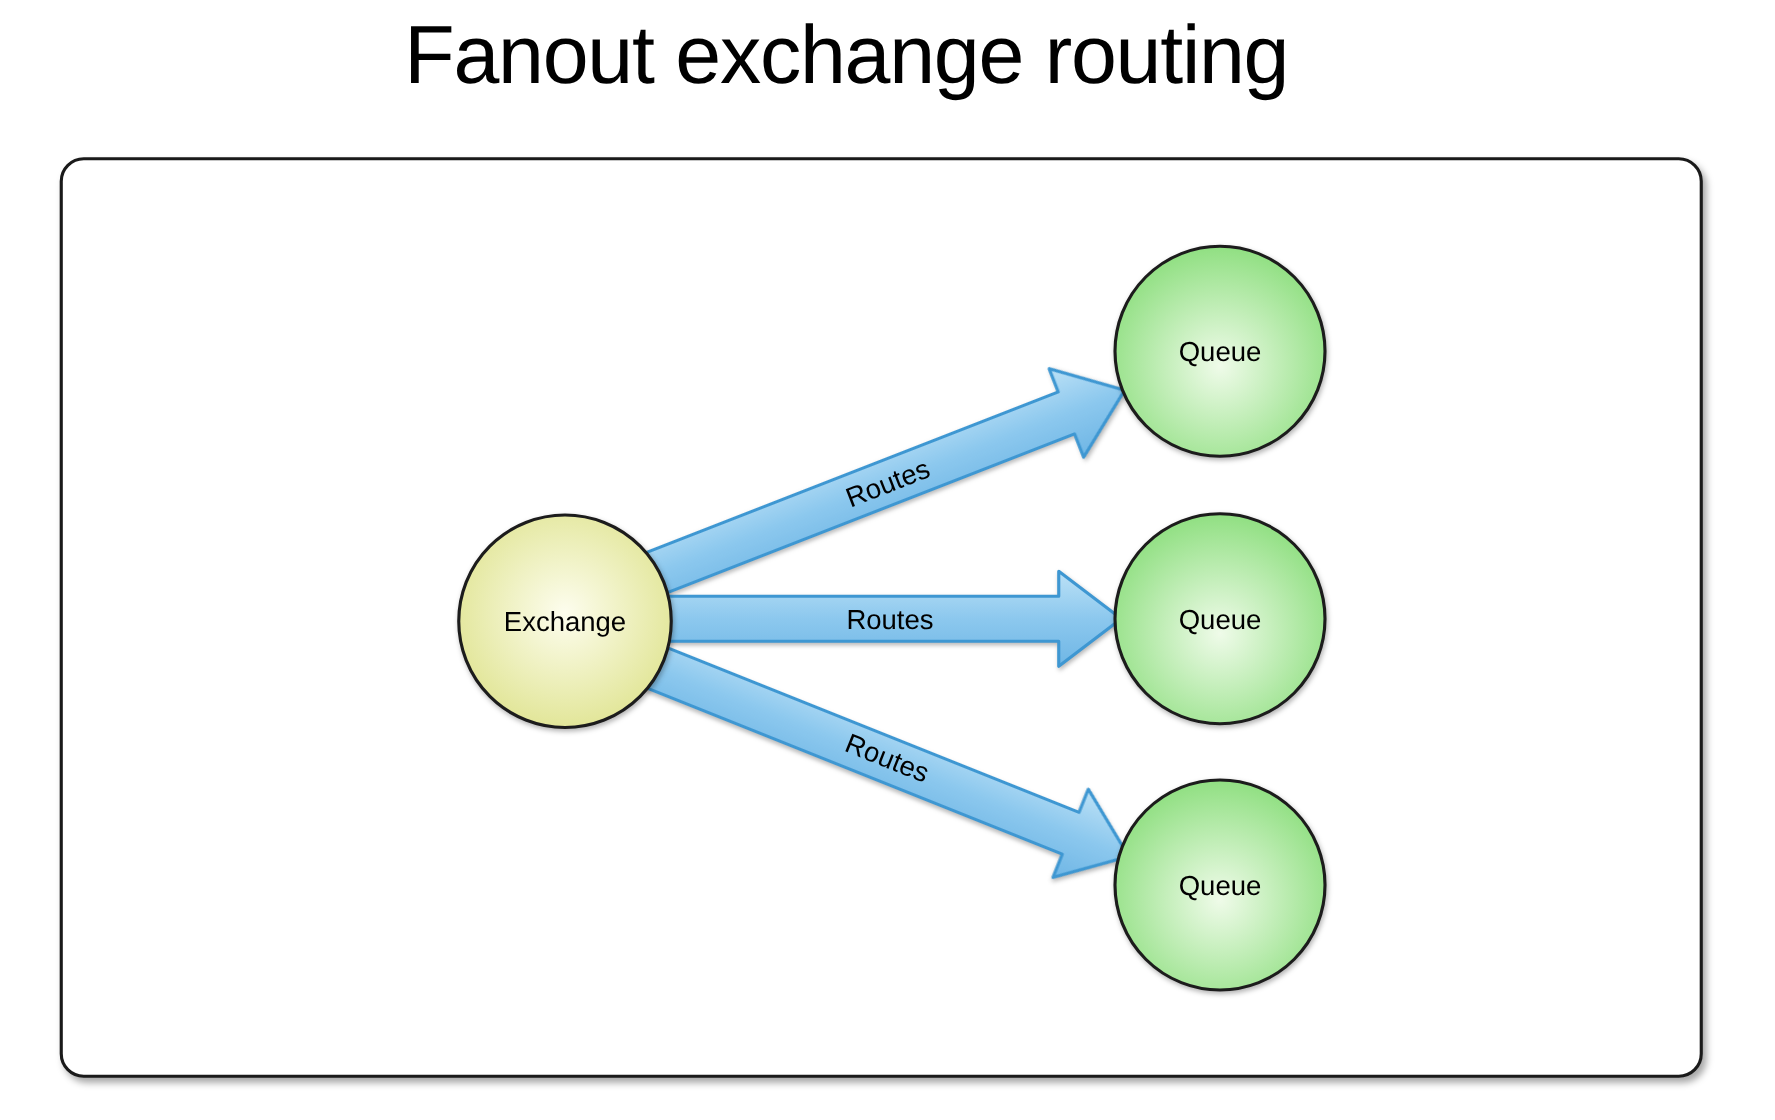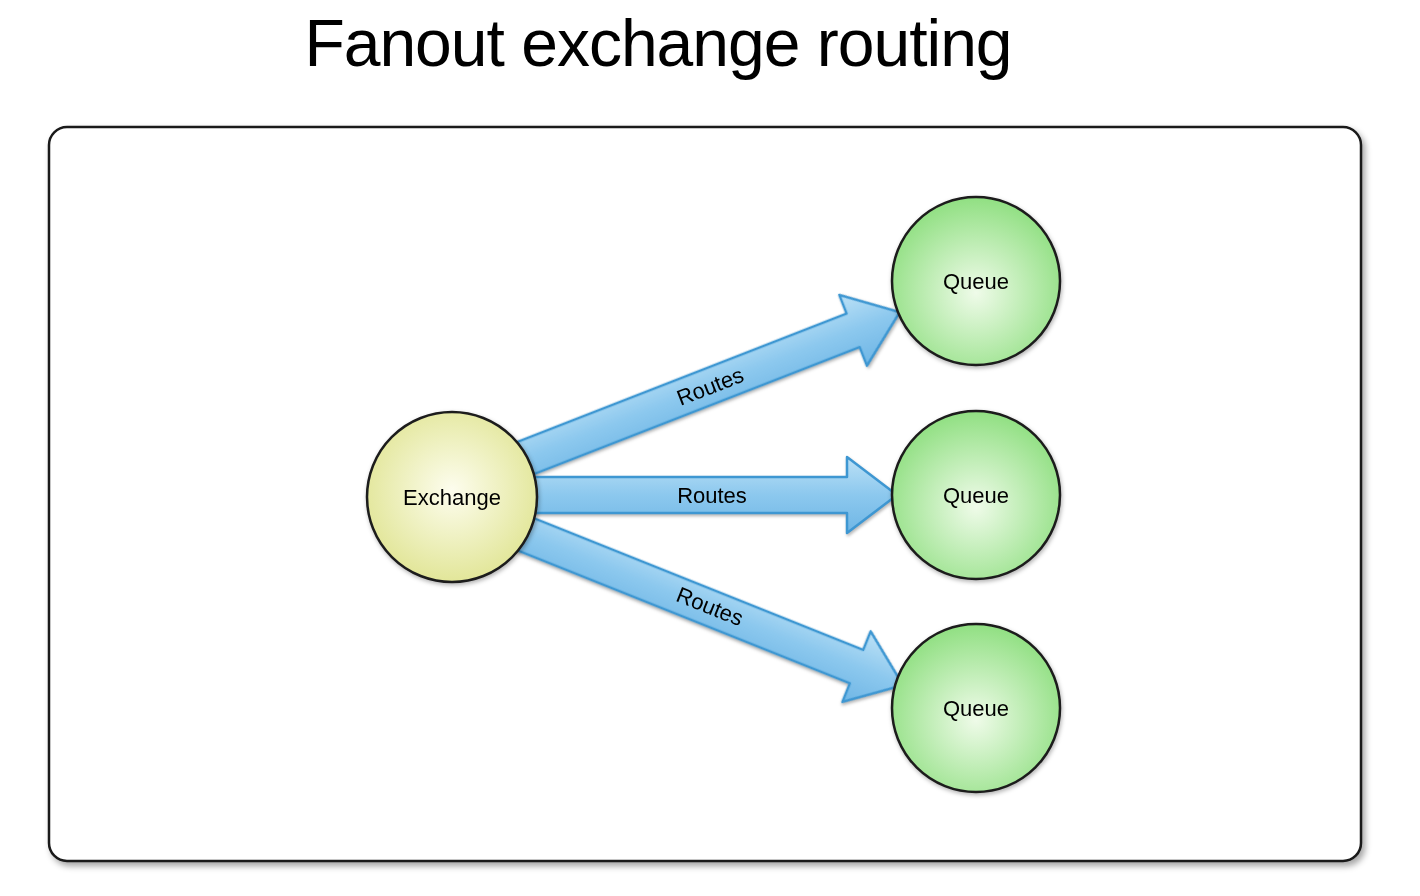--- a/index.html
+++ b/index.html
@@ -5,20 +5,21 @@
   html, body {
     margin: 0; padding: 0;
     background: #ffffff;
     width: 1420px; height: 896px;
     overflow: hidden;
   }
   .page {
     position: relative;
     width: 1316px; height: 896px;
     font-family: "Liberation Sans", sans-serif;
+    padding-left: 38px;
   }
   h1.title {
     position: absolute;
     top: 0; left: 0; width: 100%;
     margin: 0;
     text-align: center;
     font-size: 66px;
     font-weight: 400;
     letter-spacing: -1px;
     line-height: 1.32;

